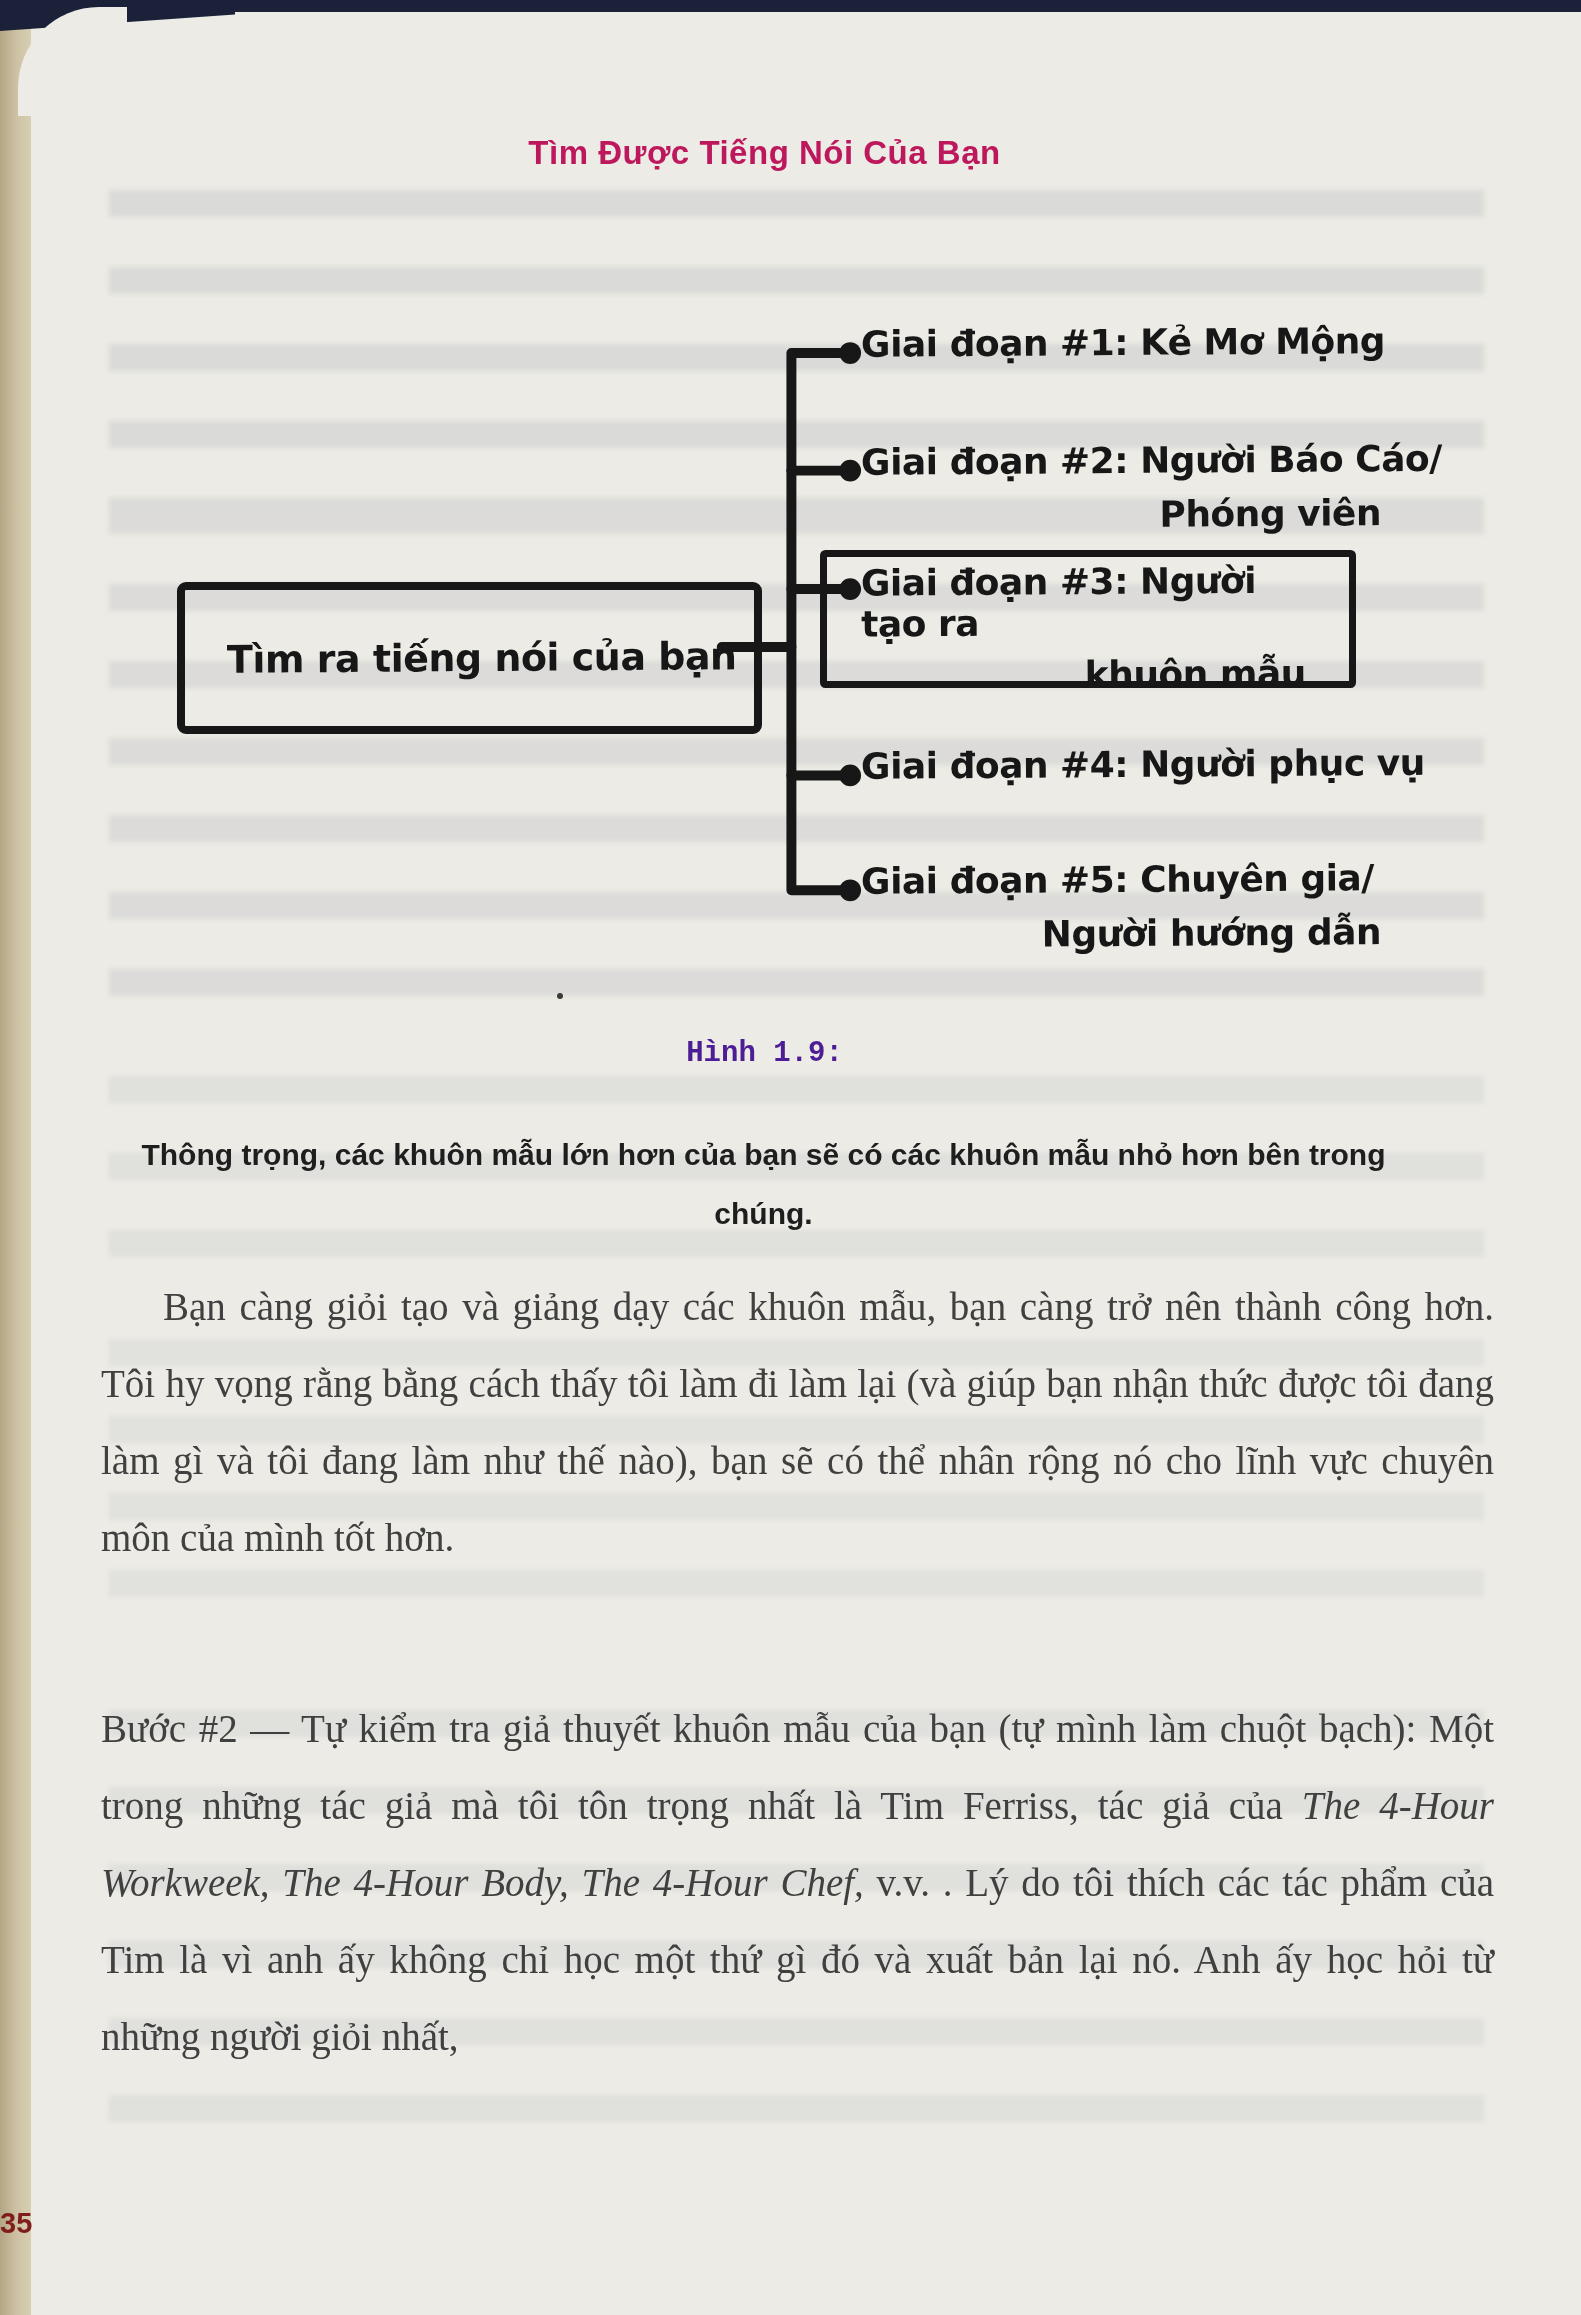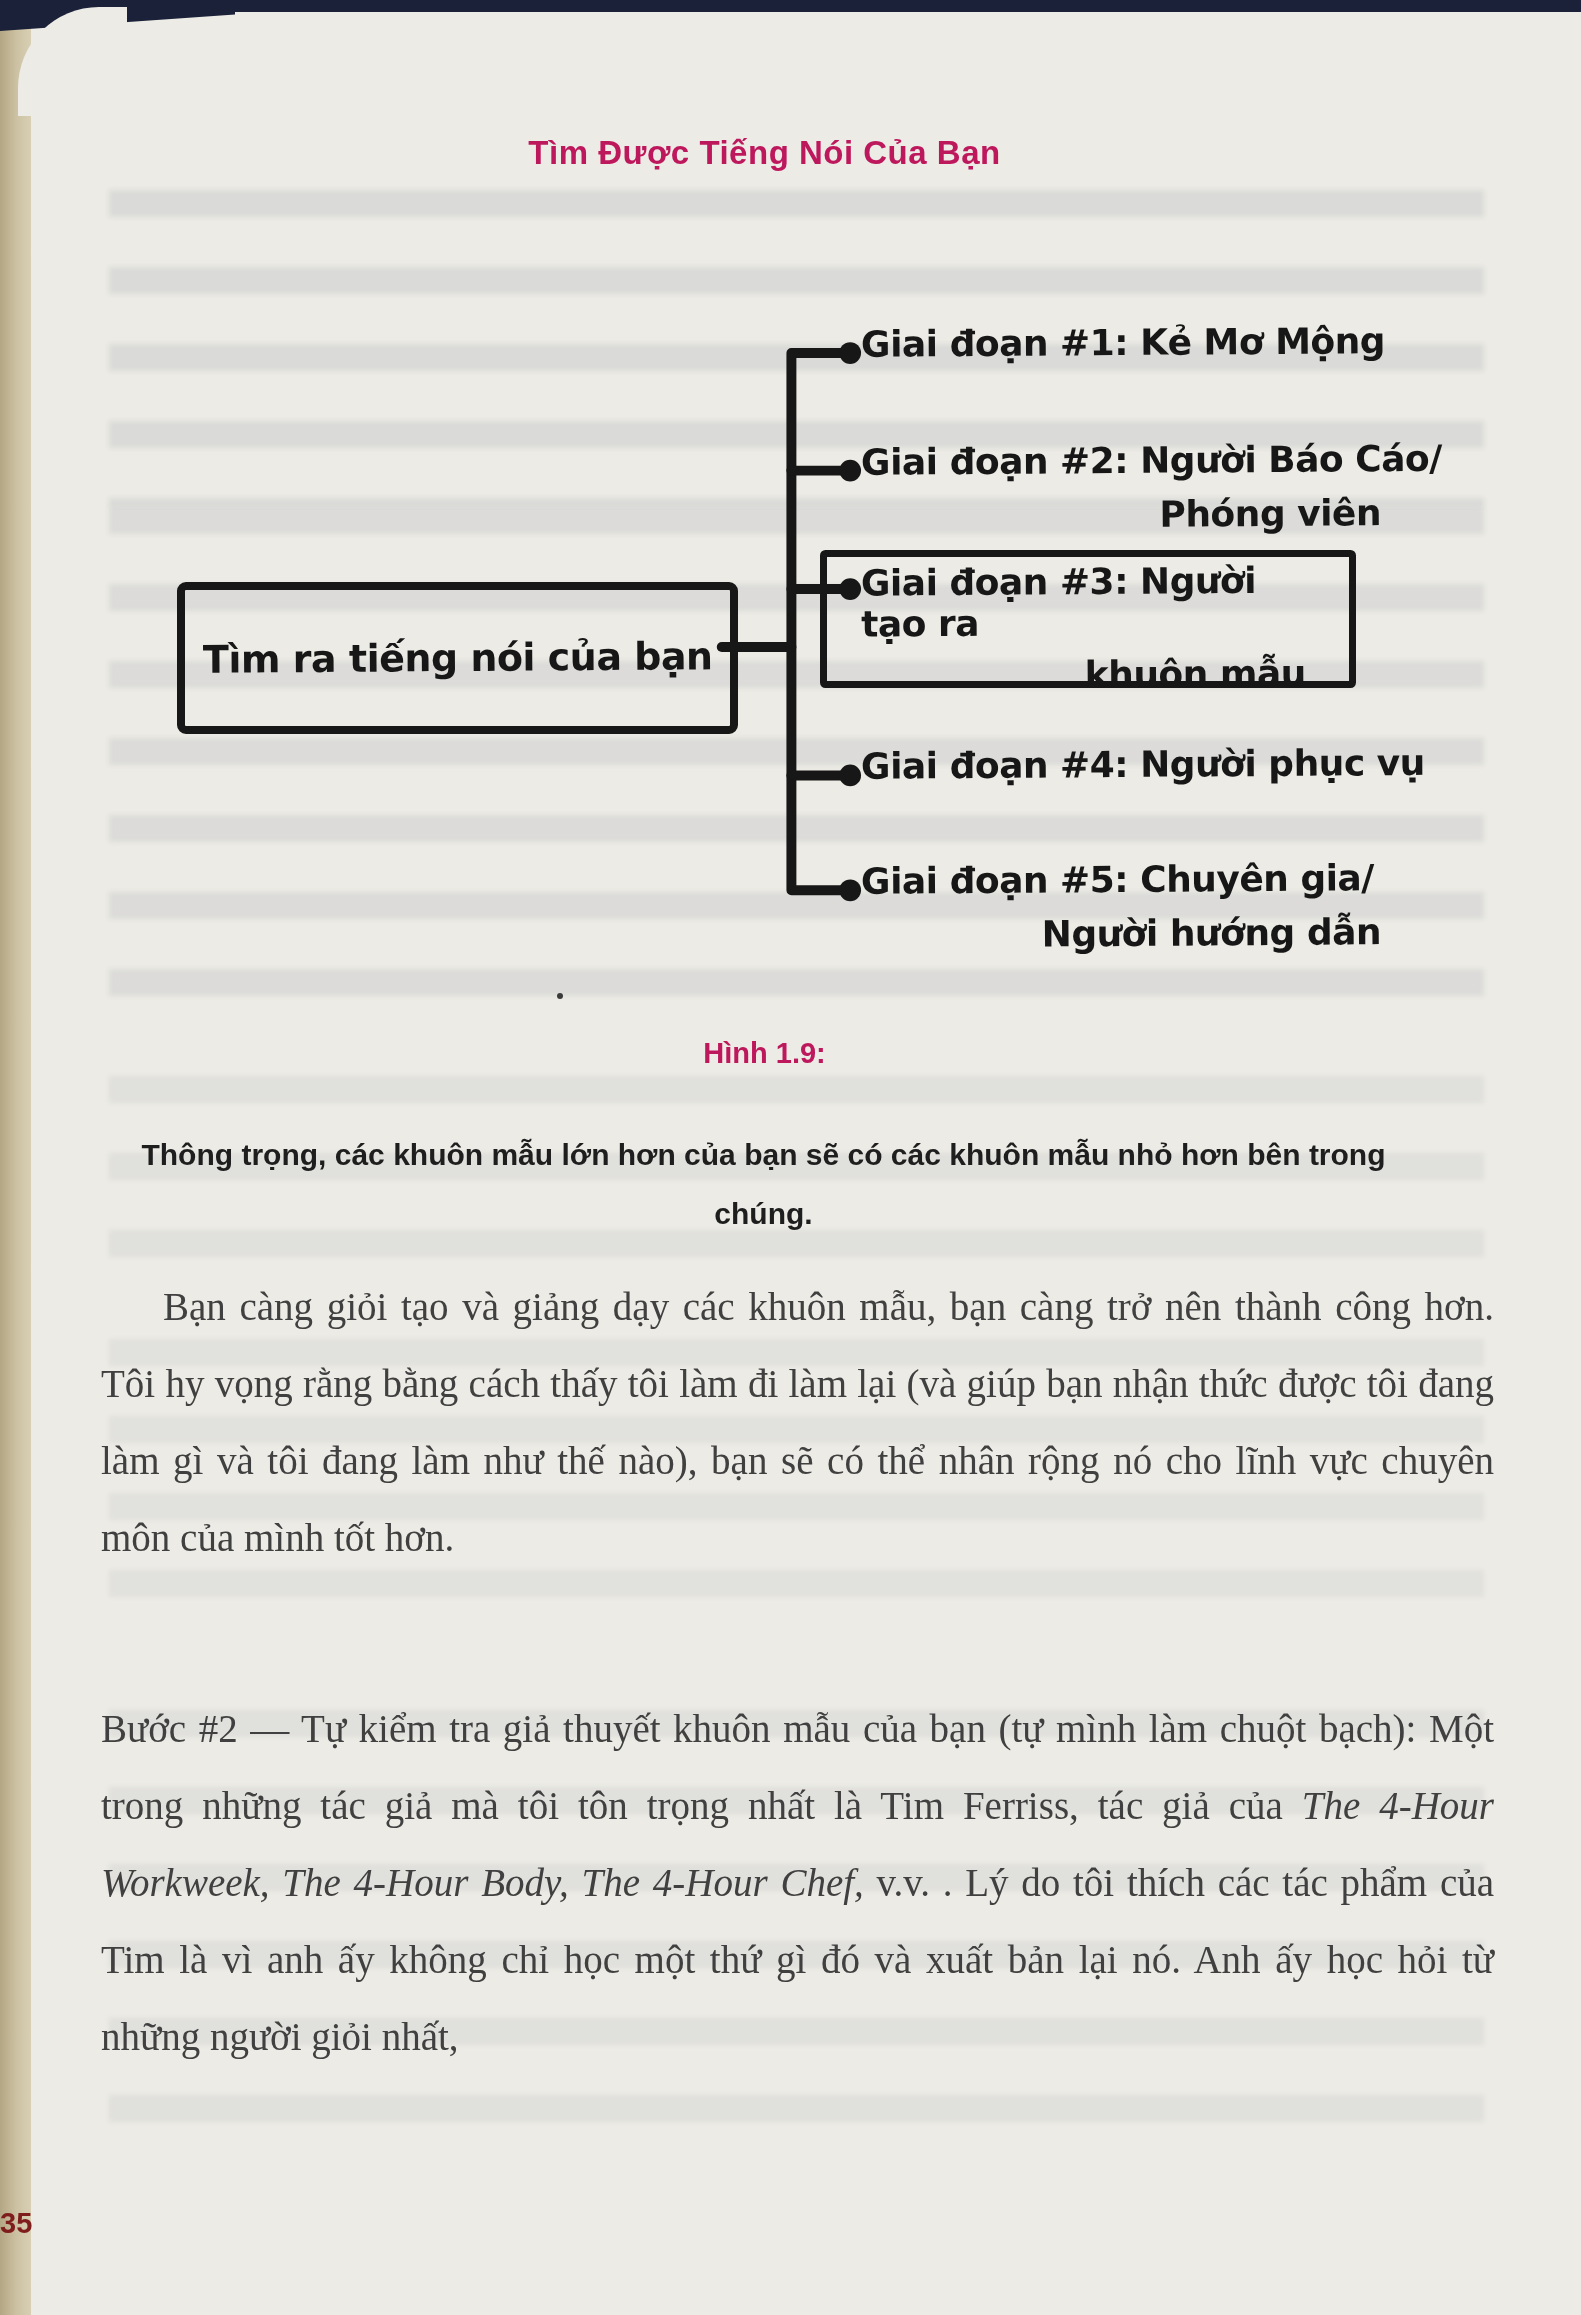--- a/index.html
+++ b/index.html
@@ -27,37 +27,37 @@
   
   .diag-svg{position:absolute;left:0;top:0;width:1581px;height:2316px;pointer-events:none;}
   .hand{
     font-family:"DejaVu Sans", sans-serif;
     font-size:36px;font-weight:bold;color:#171717;letter-spacing:-0.5px;
     transform:rotate(-0.4deg);
   }
   .root-box{
     position:absolute;left:177px;top:582px;width:545px;height:136px;
     border:8.1px solid #171717;border-radius:9px;
-    display:flex;align-items:center;justify-content:center;
+    display:flex;align-items:center;justify-content:center;padding-left:24px;
   }
   .root-box .hand{font-size:38px;}
   .stage{position:absolute;left:861px;width:520px;}
   .stage .l1{white-space:nowrap;}
   .stage .l2{text-align:right;white-space:nowrap;}
   .stage3-box{
     position:absolute;left:820px;top:550px;width:536px;height:138px;
     border:7.2px solid #171717;border-radius:5.4px;box-sizing:border-box;
   }
   .stage3-text{position:absolute;left:861px;top:561px;width:452px;}
   .stage3-text .l2{text-align:right;padding-right:7.2px;}
   .speck{position:absolute;left:557px;top:993px;width:6.3px;height:6.3px;border-radius:50%;background:#3a3a3a;}
   
   .fig-label{
     position:absolute;left:0;top:1037px;width:1529px;text-align:center;
-    font-family:Liberation Sans, sans-serif;font-weight:bold;font-size:29px;color:#be185d;
+    font-family:Liberation Mono, monospace;font-weight:bold;font-size:29px;color:#4c1d95;
   }
   .fig-caption{
     position:absolute;left:112px;top:1125px;width:1303px;text-align:center;
     font-family:"Liberation Sans", sans-serif;font-weight:bold;font-size:30px;line-height:59px;color:#1e1e1e;
   }
   
   .para{
     position:absolute;left:101px;width:1393px;
     font-size:39px;line-height:77px;text-align:justify;color:#404040;
   }

